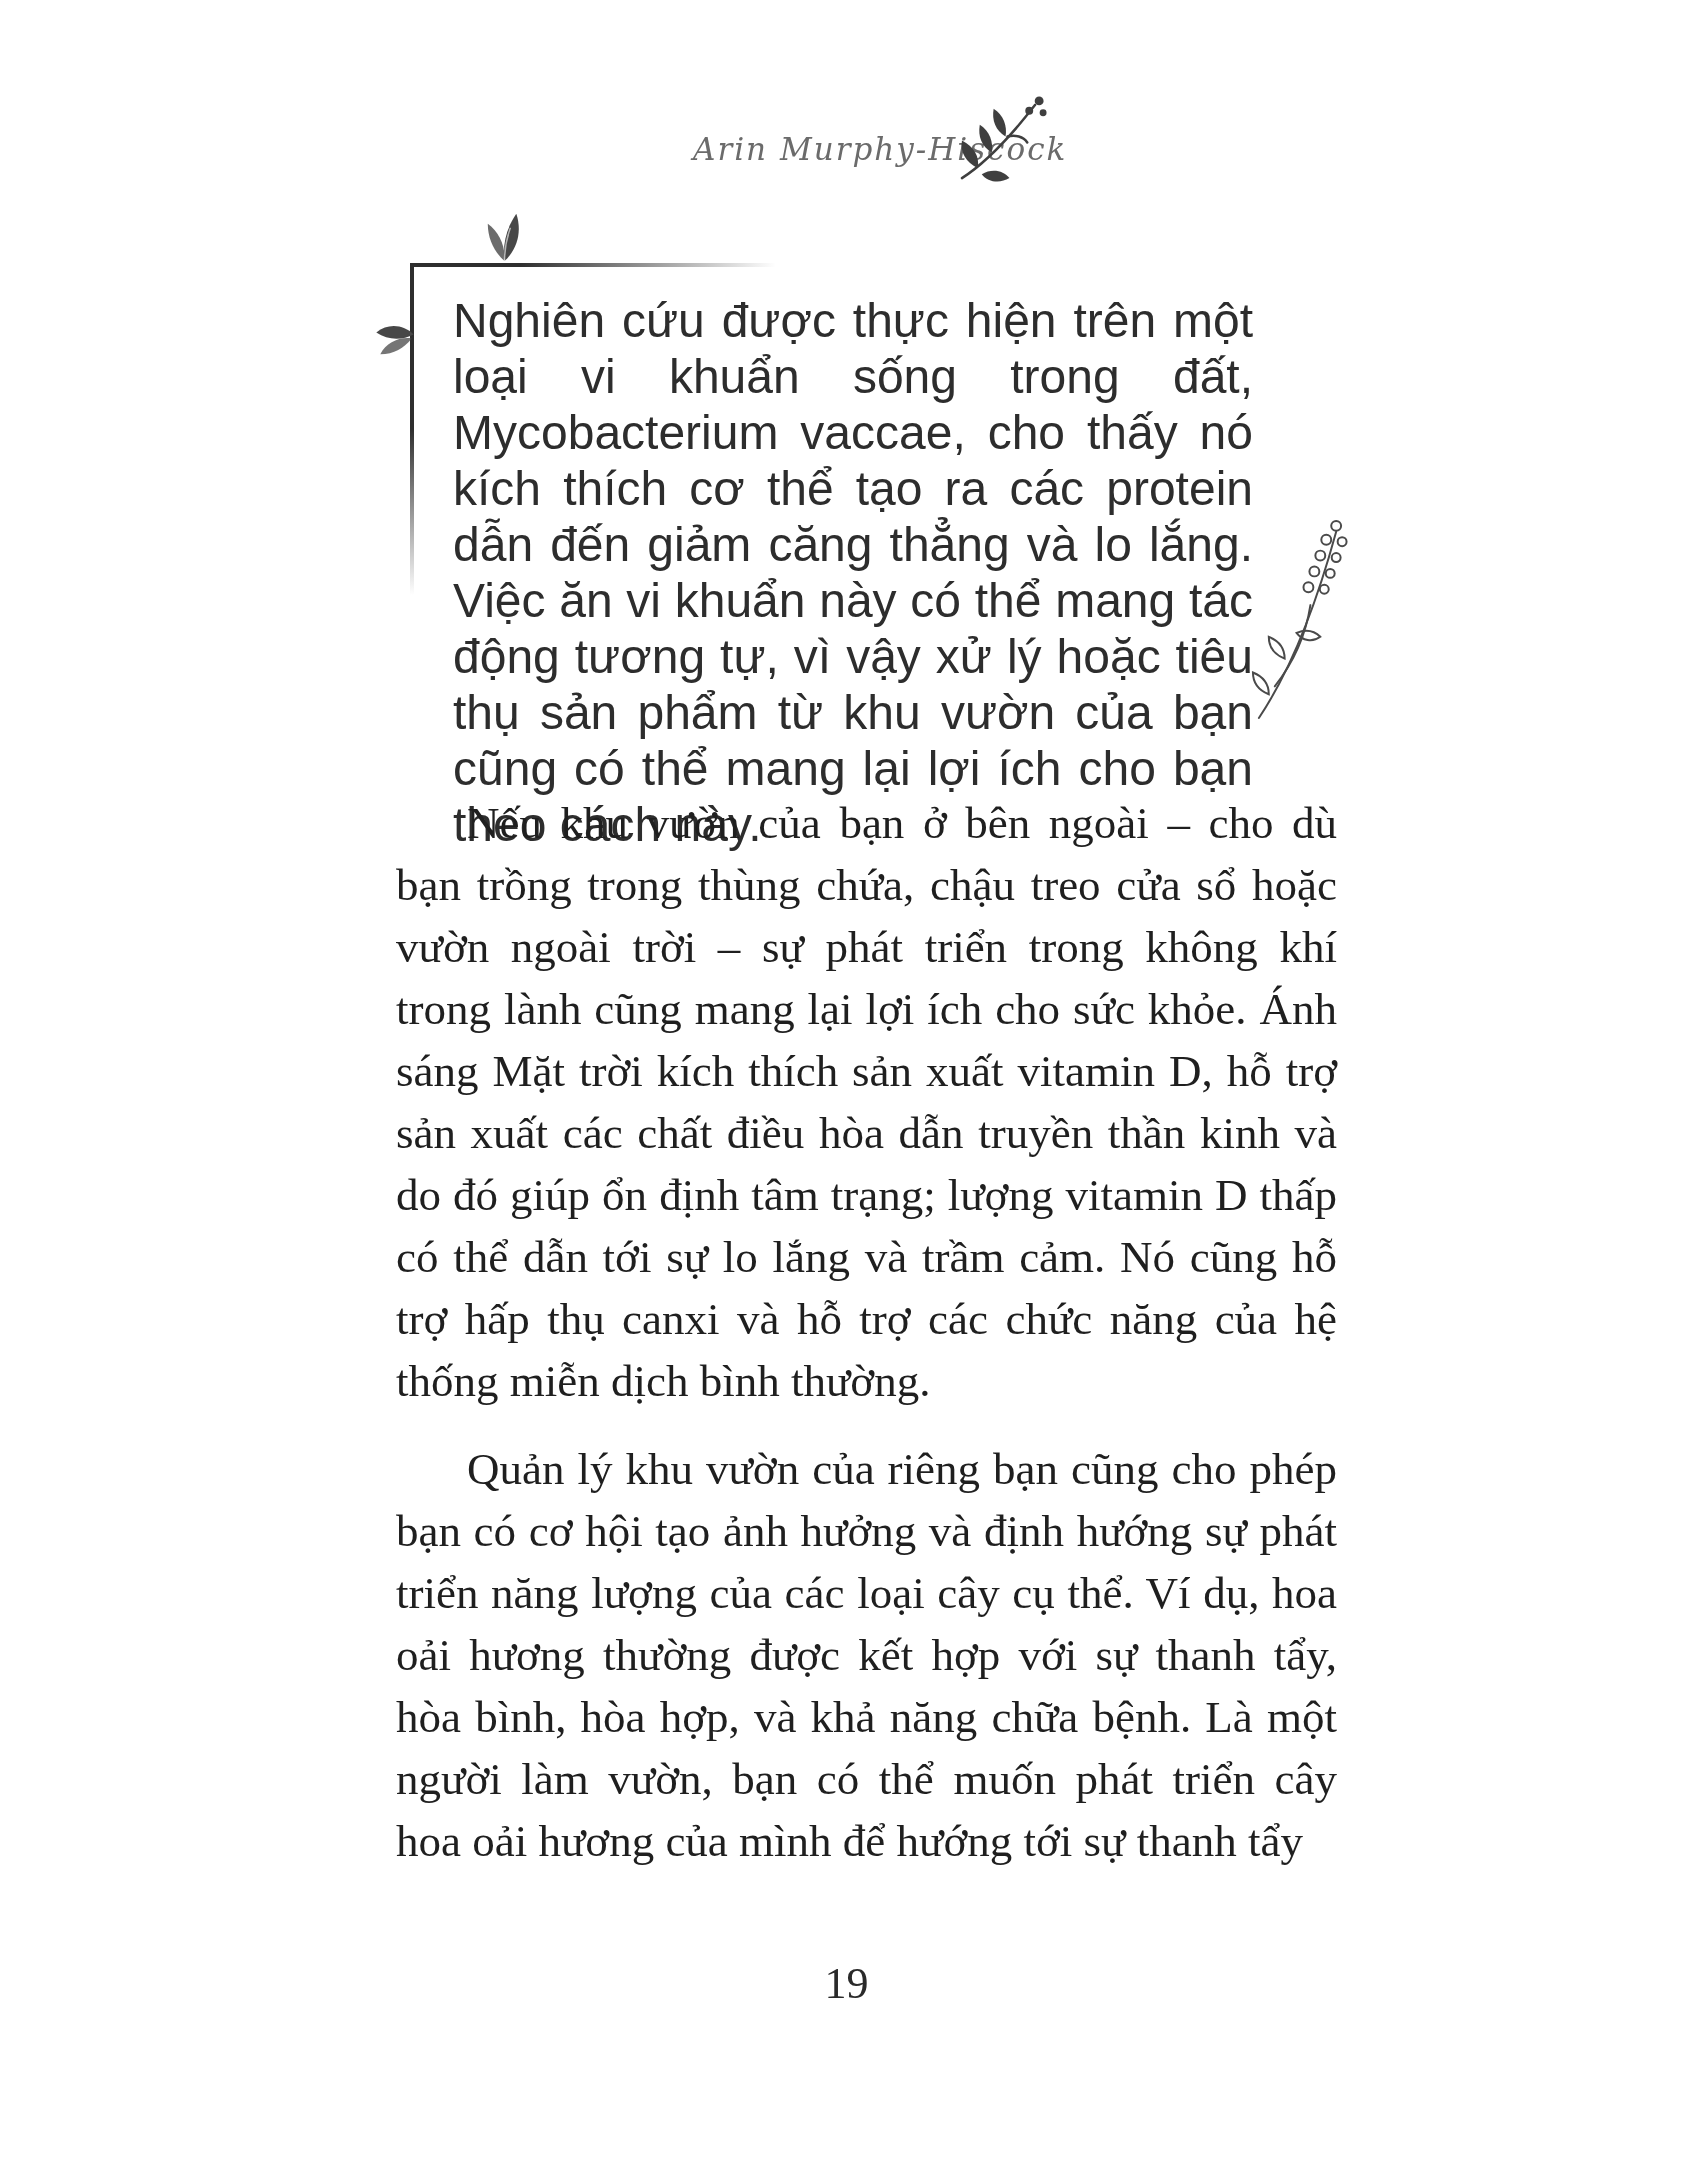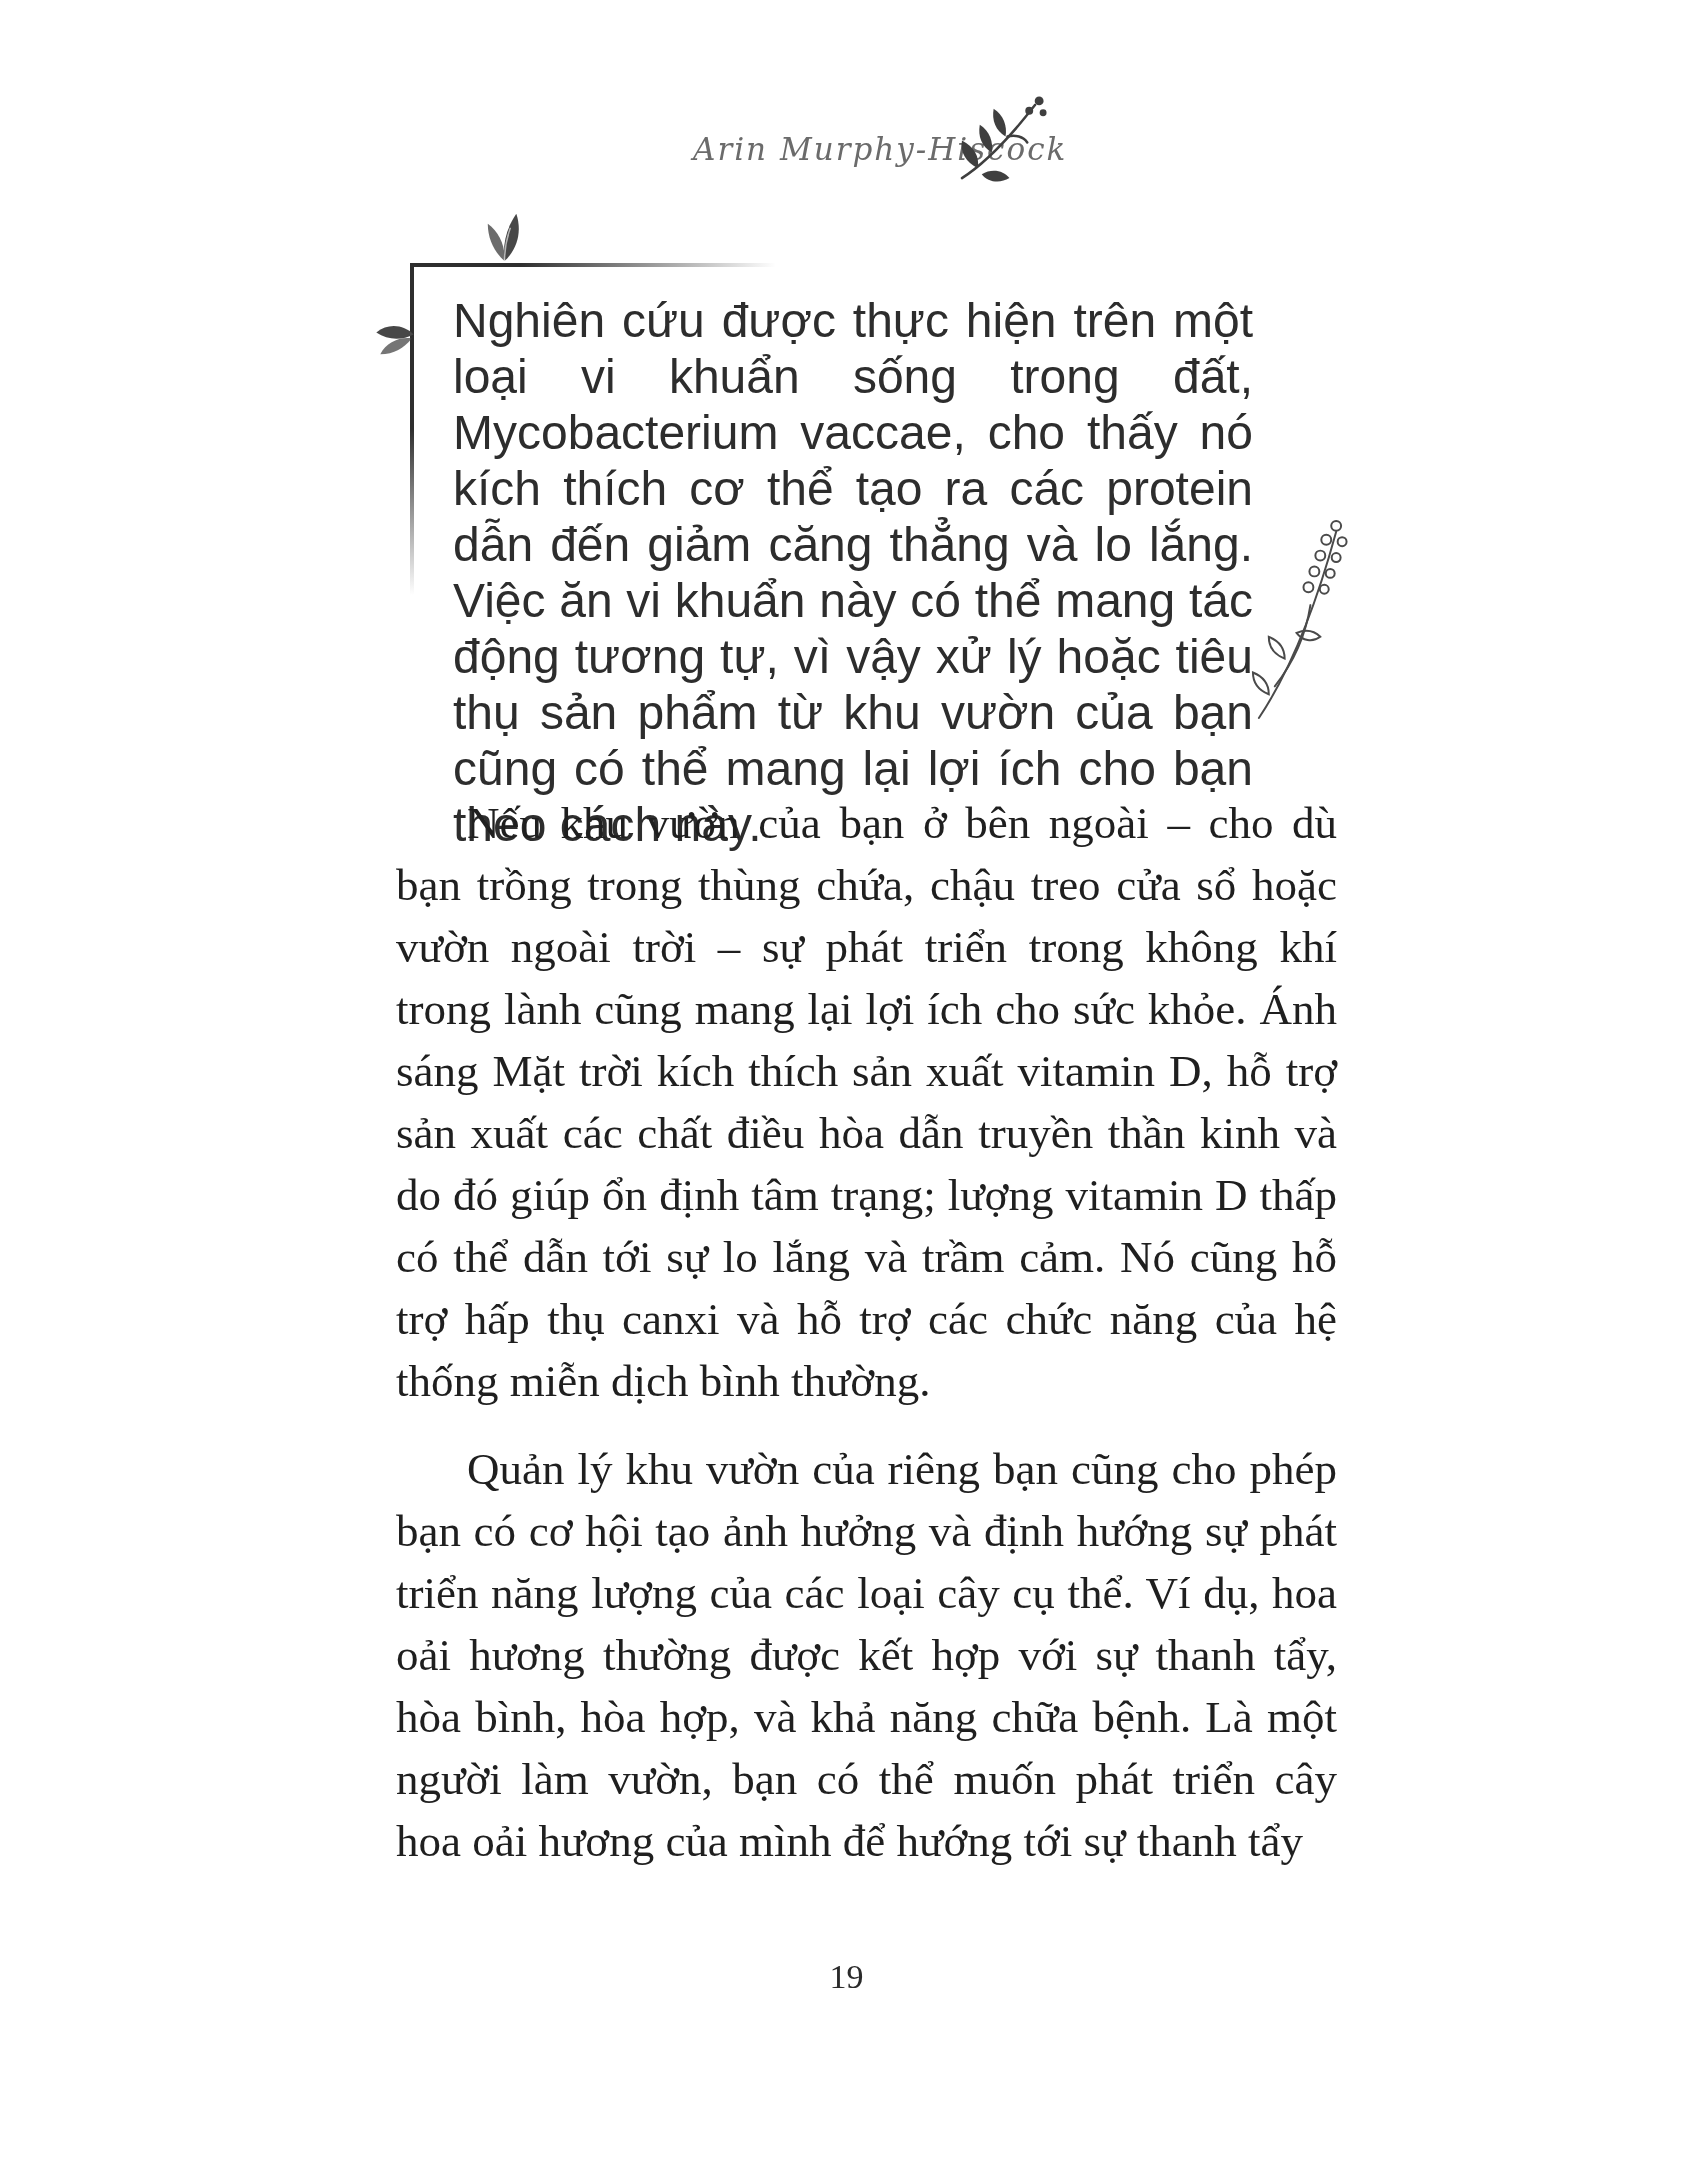--- a/index.html
+++ b/index.html
@@ -98,21 +98,21 @@
     text-indent: 71px;
   }
 
   
   .page-number {
     position: absolute;
     left: 376px;
     top: 1958px;
     width: 941px;
     text-align: center;
-    font-size: 34px;
+    font-size: 44px;
     color: #2a2a2a;
   }
 
   .icon-wrap { display: inline-block; line-height: 0; }
 </style>
 </head>
 <body>
 
 <div class="page">
 

